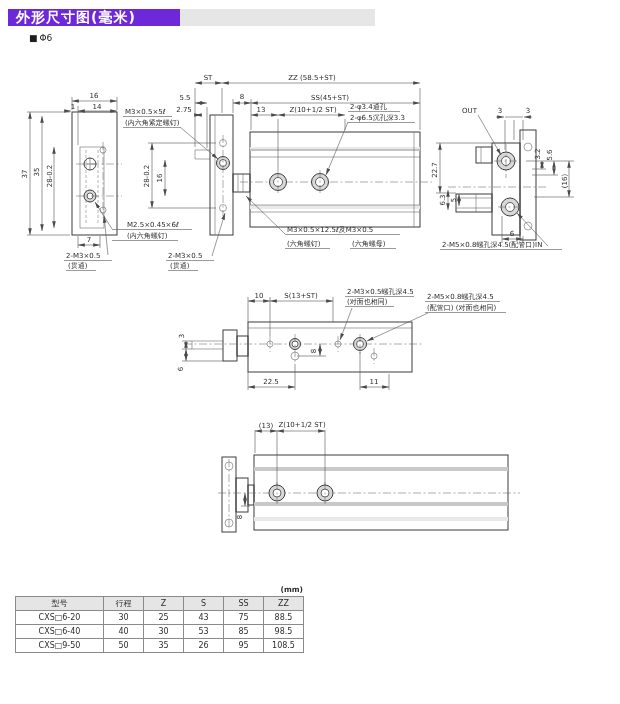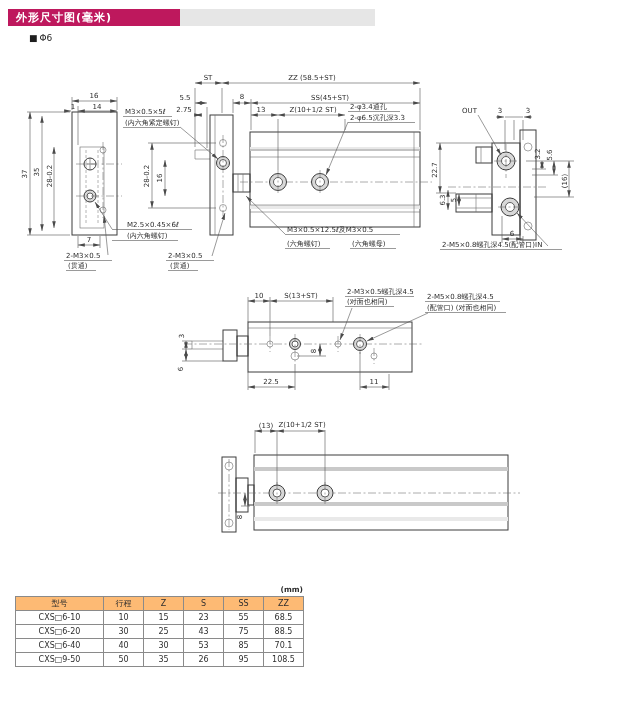--- a/index.html
+++ b/index.html
@@ -1,19 +1,19 @@
 <!DOCTYPE html>
 <html><head>
 <meta charset="utf-8">
 <style>
   html,body{margin:0;padding:0;background:#fff;}
   body{width:620px;height:704px;position:relative;overflow:hidden;
        font-family:"DejaVu Sans","Liberation Sans",sans-serif;color:#2e2e2e;}
-  .hdr{position:absolute;left:8px;top:9px;width:172px;height:17px;background:#be185d;
-       color:#fff;font-size:11px;font-weight:bold;line-height:17px;padding-left:8px;
+  .hdr{position:absolute;left:8px;top:9px;width:172px;height:17px;background:#6d28d9;
+       color:#fff;font-size:14px;font-weight:bold;line-height:17px;padding-left:8px;
        box-sizing:border-box;letter-spacing:1px;}
   .hdr-ext{position:absolute;left:180px;top:9px;width:195px;height:17px;background:#e6e6e6;}
   .sub{position:absolute;left:29px;top:33px;font-size:9px;color:#1e1e1e;}
   .sub .bullet{margin-right:2px;}
   svg{position:absolute;left:0;}
   svg text{font-family:"DejaVu Sans","Liberation Sans",sans-serif;font-size:7px;fill:#2b2b2b;}
   svg text.lbl{font-size:7px;}
   .ol{stroke:#3d3d3d;stroke-width:1;fill:none;}
   .ol2{stroke:#6b6b6b;stroke-width:0.6;fill:none;}
   .dim{stroke:#555;stroke-width:0.6;fill:none;}
@@ -23,21 +23,21 @@
   .dash{stroke:#777;stroke-width:0.55;fill:none;stroke-dasharray:3 2;}
   .knurl{fill:#d8d8d8;stroke:#3d3d3d;stroke-width:1;}
   .knin{fill:#fff;stroke:#3d3d3d;stroke-width:0.8;}
   .band{fill:#c9c9c9;stroke:none;}
   .bandl{fill:#e9e9e9;stroke:none;}
   .unit-label{position:absolute;left:15px;top:585px;width:288px;text-align:right;font-size:7.5px;font-weight:bold;}
   table.dims{position:absolute;left:15px;top:596px;width:288px;border-collapse:collapse;
        font-size:8px;table-layout:fixed;border-top:1.5px solid #555;border-bottom:1.5px solid #555;}
   table.dims th,table.dims td{border:0.6px solid #8a8a8a;text-align:center;padding:1px 2px;height:11px;
        font-weight:normal;white-space:nowrap;overflow:hidden;}
-  table.dims th{background:#fdba74;}
+  table.dims th{background:#e5e5e5;}
 </style>
 </head>
 <body>
 
 <div class="hdr">
   <span>外形尺寸图(毫米)</span>
 </div>
 <div class="hdr-ext"></div>
 <div class="sub">
   <span class="bullet">■</span><span>Φ6</span>
@@ -356,42 +356,34 @@
       <th>型号</th>
       <th>行程</th>
       <th>Z</th>
       <th>S</th>
       <th>SS</th>
       <th>ZZ</th>
     </tr>
   </thead>
   <tbody>
     <tr>
-      <td>CXS□6-10</td>
-      <td>10</td>
-      <td>15</td>
-      <td>23</td>
-      <td>55</td>
-      <td>68.5</td>
-    </tr>
-    <tr>
       <td>CXS□6-20</td>
       <td>30</td>
       <td>25</td>
       <td>43</td>
       <td>75</td>
       <td>88.5</td>
     </tr>
     <tr>
       <td>CXS□6-40</td>
       <td>40</td>
       <td>30</td>
       <td>53</td>
       <td>85</td>
-      <td>70.1</td>
+      <td>98.5</td>
     </tr>
     <tr>
       <td>CXS□9-50</td>
       <td>50</td>
       <td>35</td>
       <td>26</td>
       <td>95</td>
       <td>108.5</td>
     </tr>
   </tbody>

